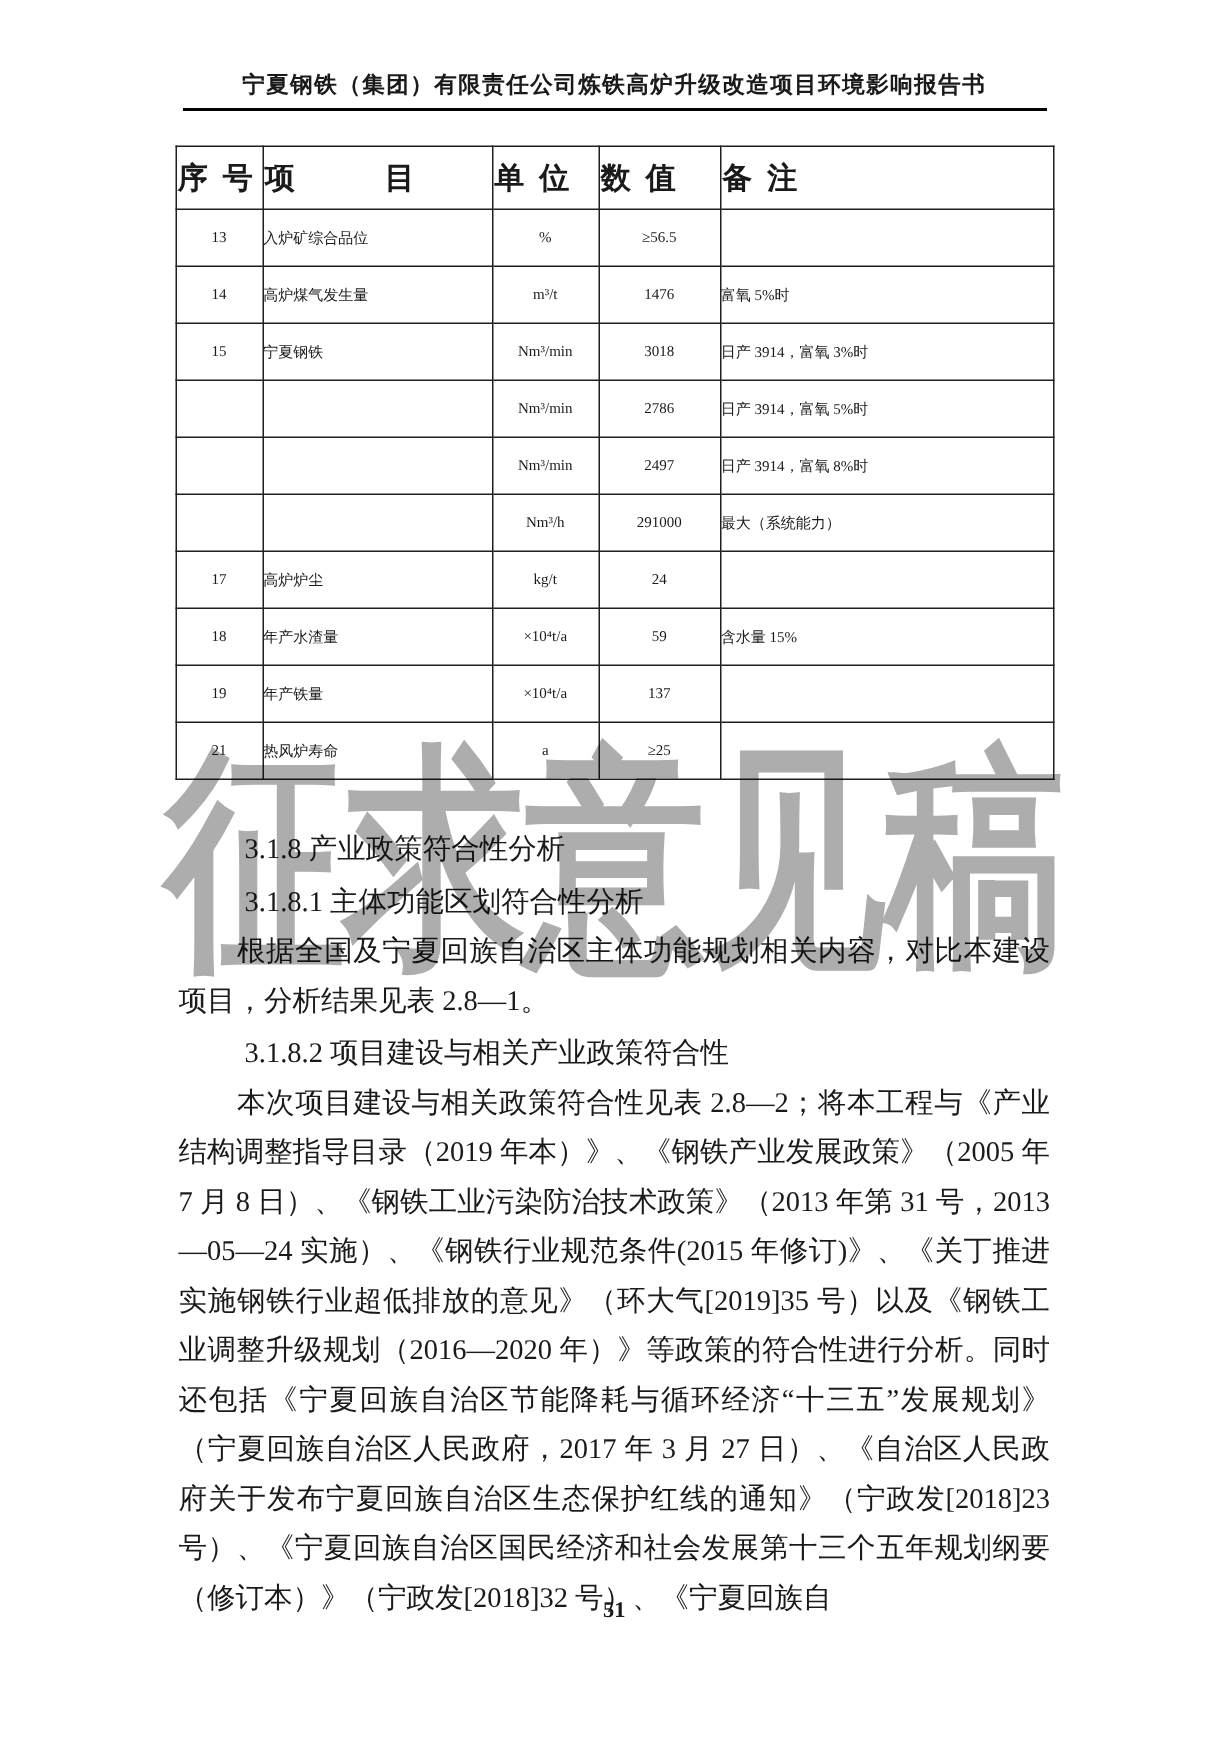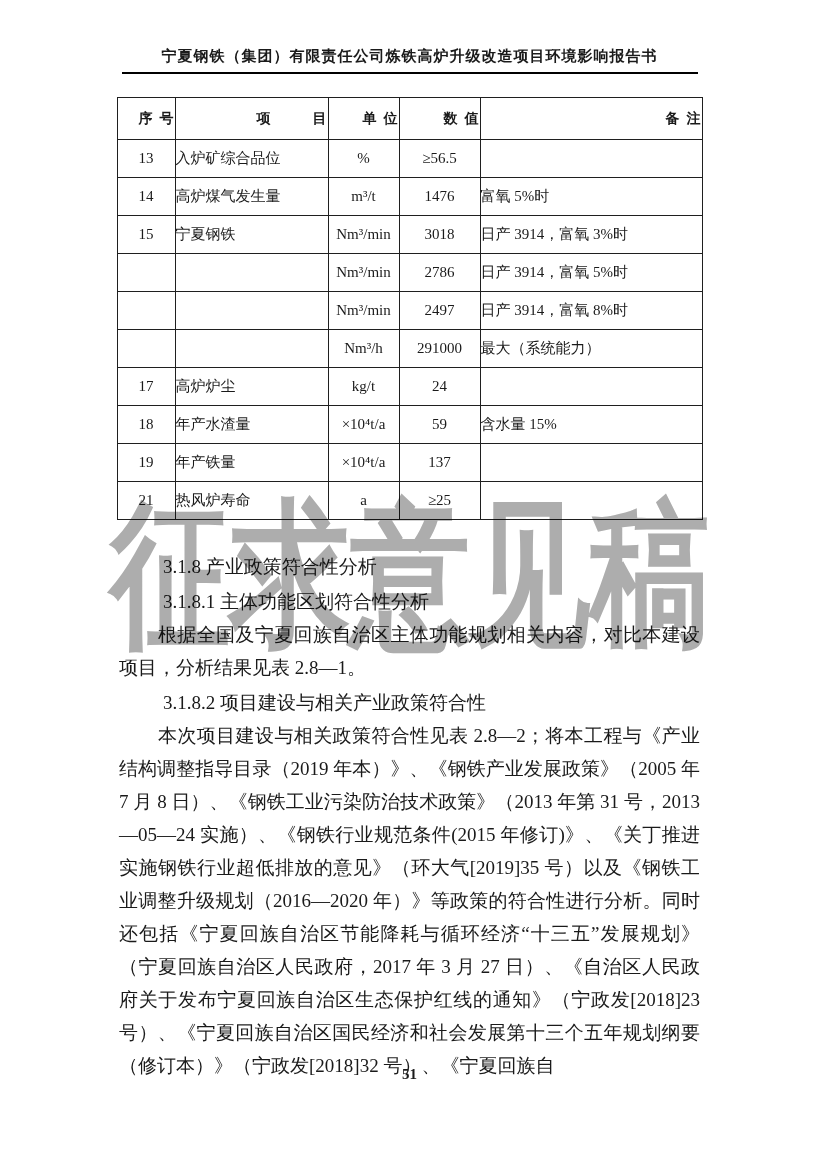--- a/index.html
+++ b/index.html
@@ -36,26 +36,26 @@
   }
   .spec-table th, .spec-table td {
     border:1px solid #1f1f1f;
     vertical-align:middle;
     background:transparent;
     overflow:hidden;
   }
   .spec-table th {
     height:39px;
     font-weight:bold;
-    text-align:right;
+    text-align:left;
     white-space:pre;
-    font-size:14px;
+    font-size:20px;
     margin-left:27px;
   }
-  .spec-table td { height:35px; font-size:15px; }
+  .spec-table td { height:35px; font-size:10px; }
   .c-no  { text-align:center; }
   .c-item{ text-align:left; padding-left:0; }
   .c-unit{ text-align:center; }
   .c-val { text-align:center; }
   .c-note{ text-align:left; padding-left:0; }
   
   .sections {
     position:relative; z-index:1;
     margin:30px 119px 0 119px;
     font-size:19px;

